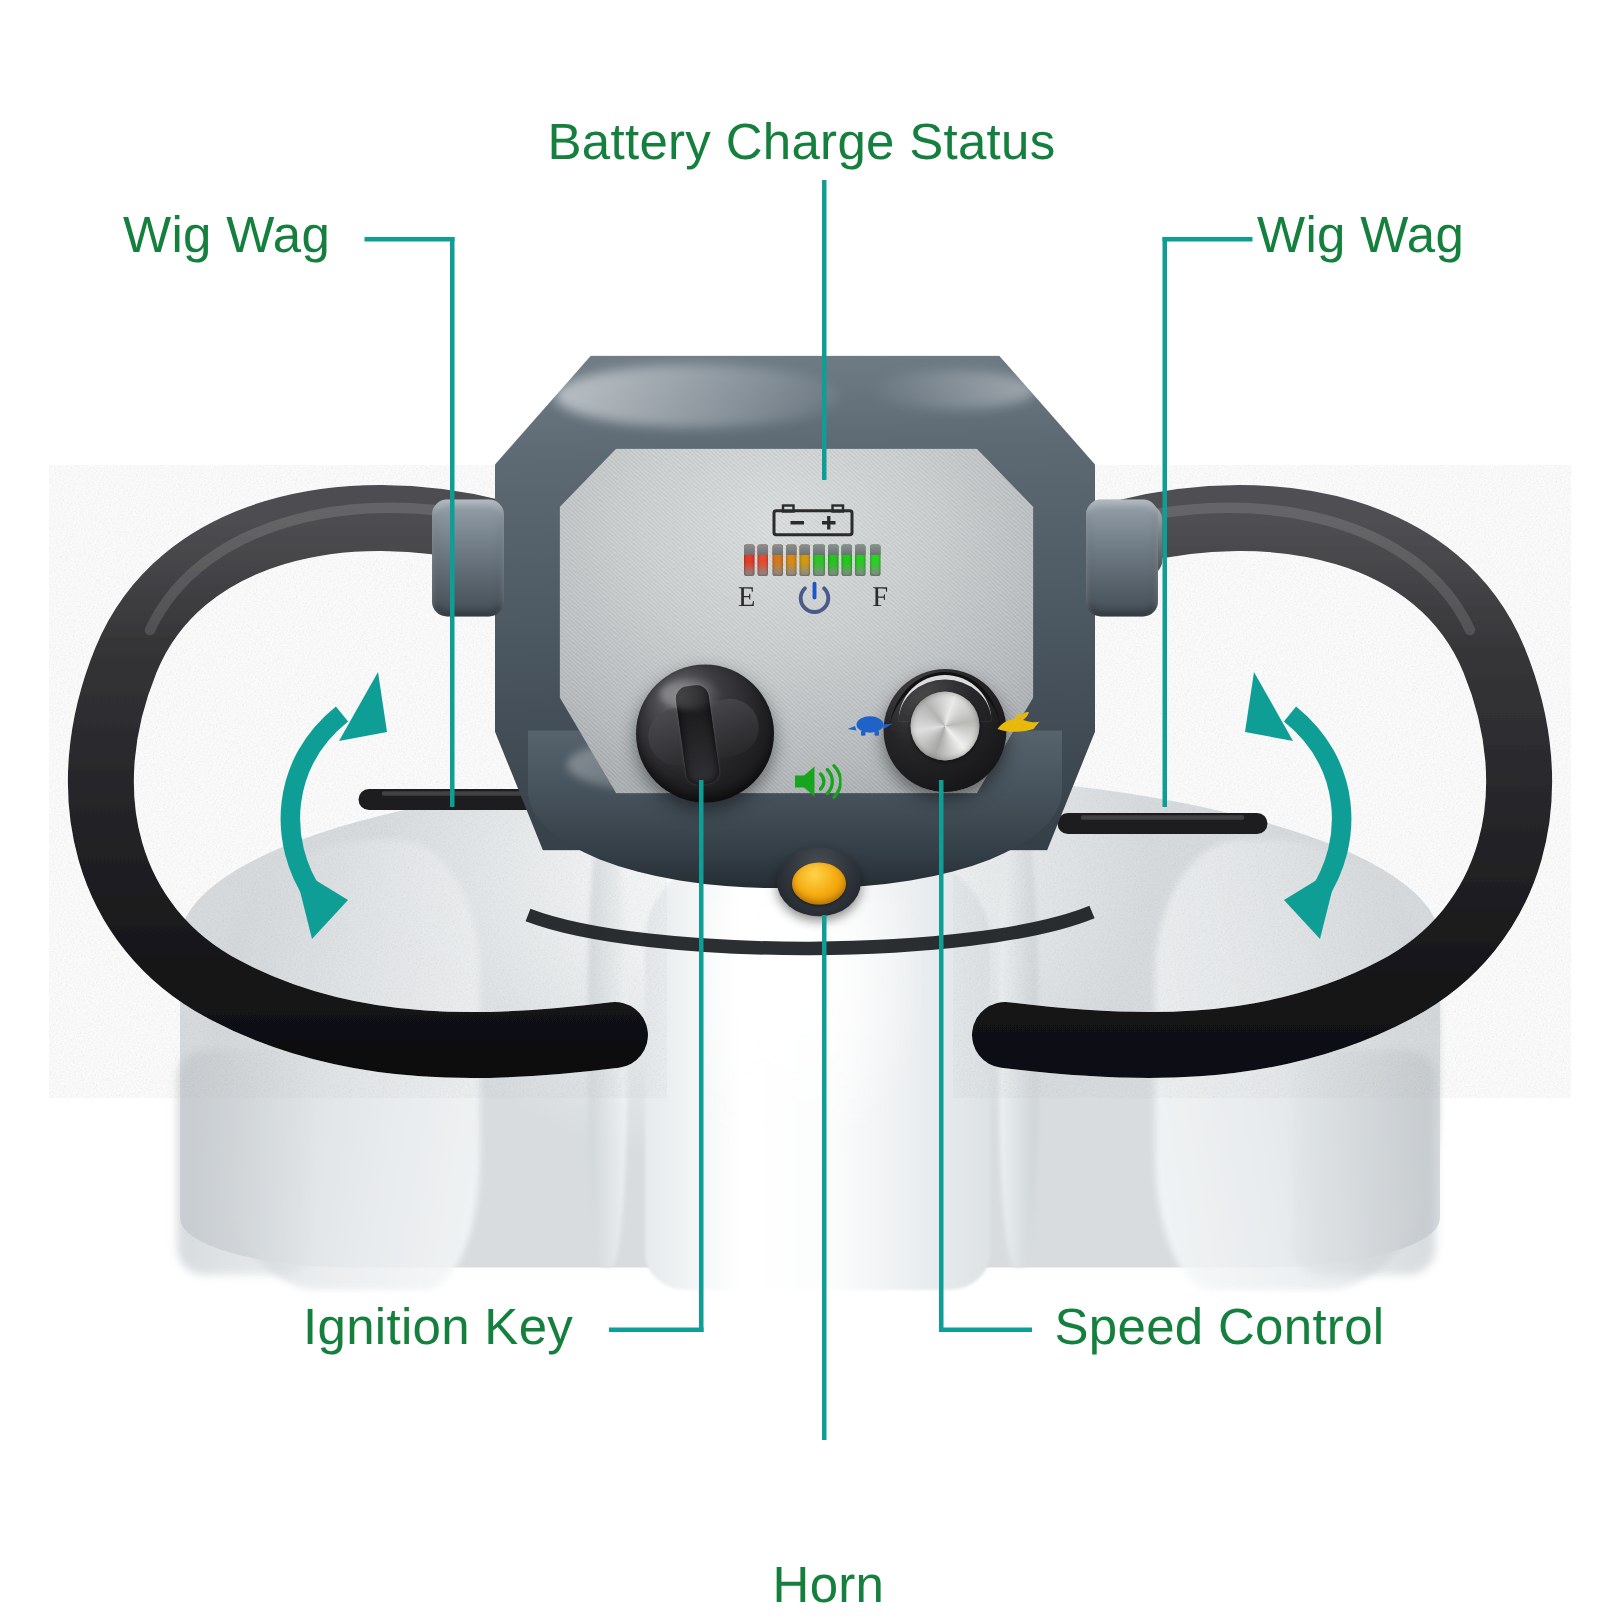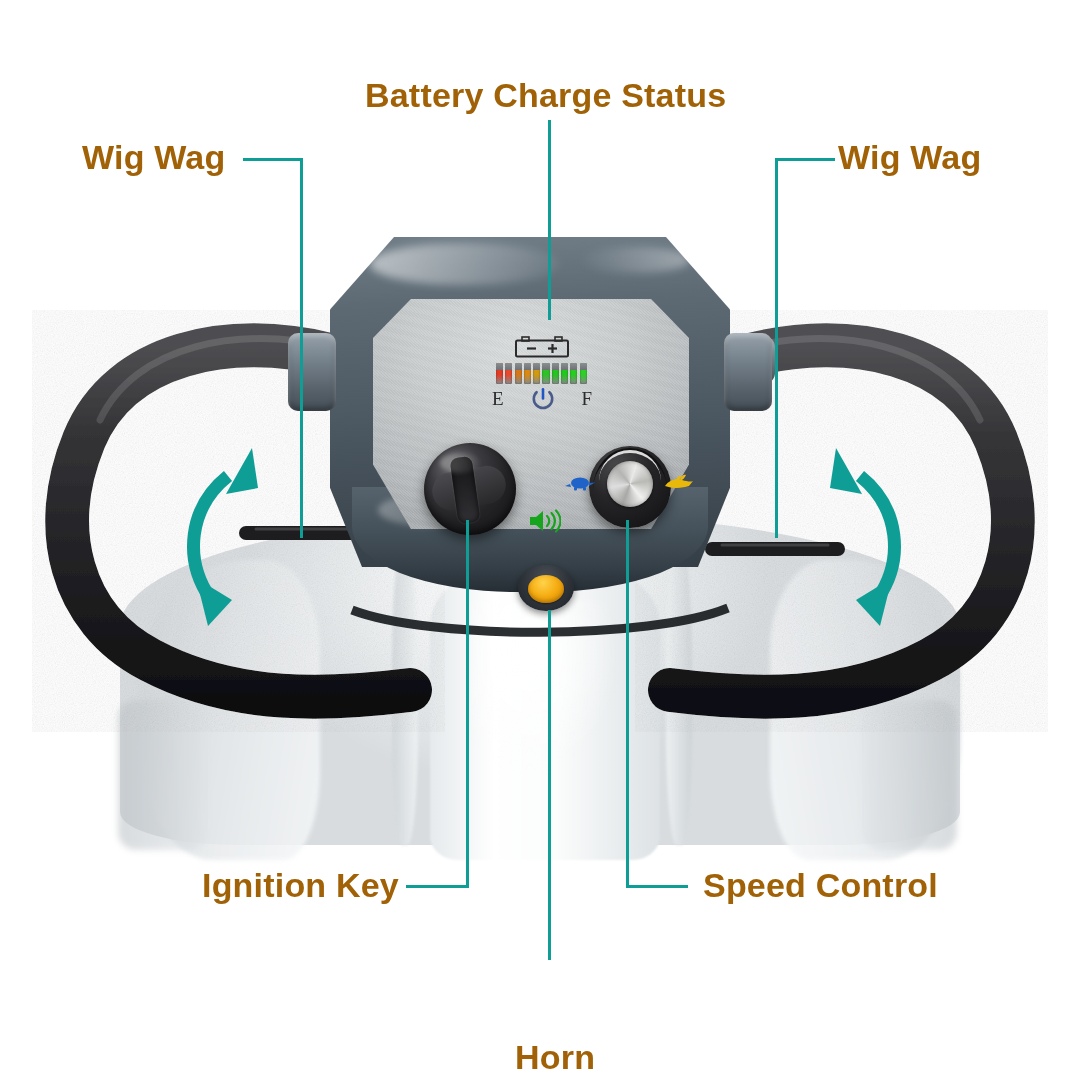--- a/index.html
+++ b/index.html
@@ -7,23 +7,23 @@
     width:1080px;height:1080px;
     font-family:"Liberation Sans","DejaVu Sans",sans-serif;
     overflow:hidden;position:relative;
     -webkit-font-smoothing:antialiased;
   }
   #stage{position:absolute;inset:0;width:1080px;height:1080px;background:#fff;}
 
   
   .label{
     position:absolute;
-    color:#a16207;
+    color:#15803d;
     font-size:33px;
-    font-weight:700;
+    font-weight:400;
     letter-spacing:.2px;
     white-space:nowrap;
     line-height:1;
   }
   .label.big{font-size:34px;}
 
   
   .leader{position:absolute;background:#0f9e95;}
   .v{width:3px;}
   .h{height:3px;}

